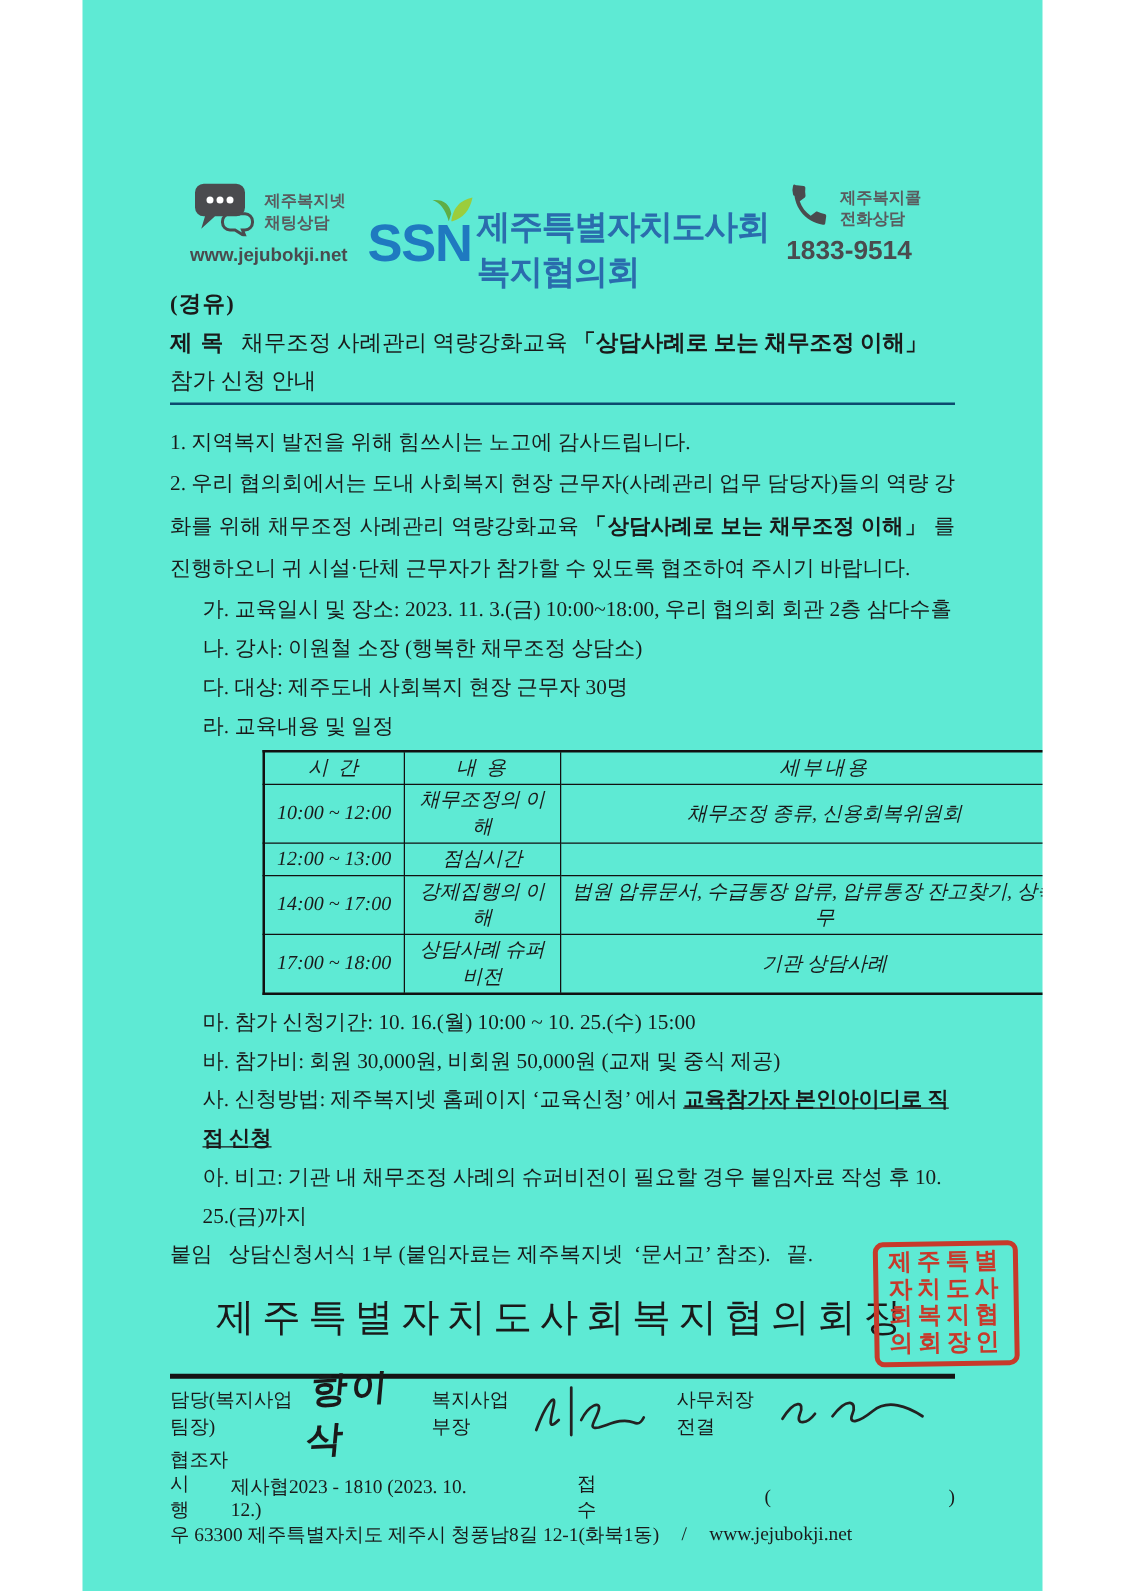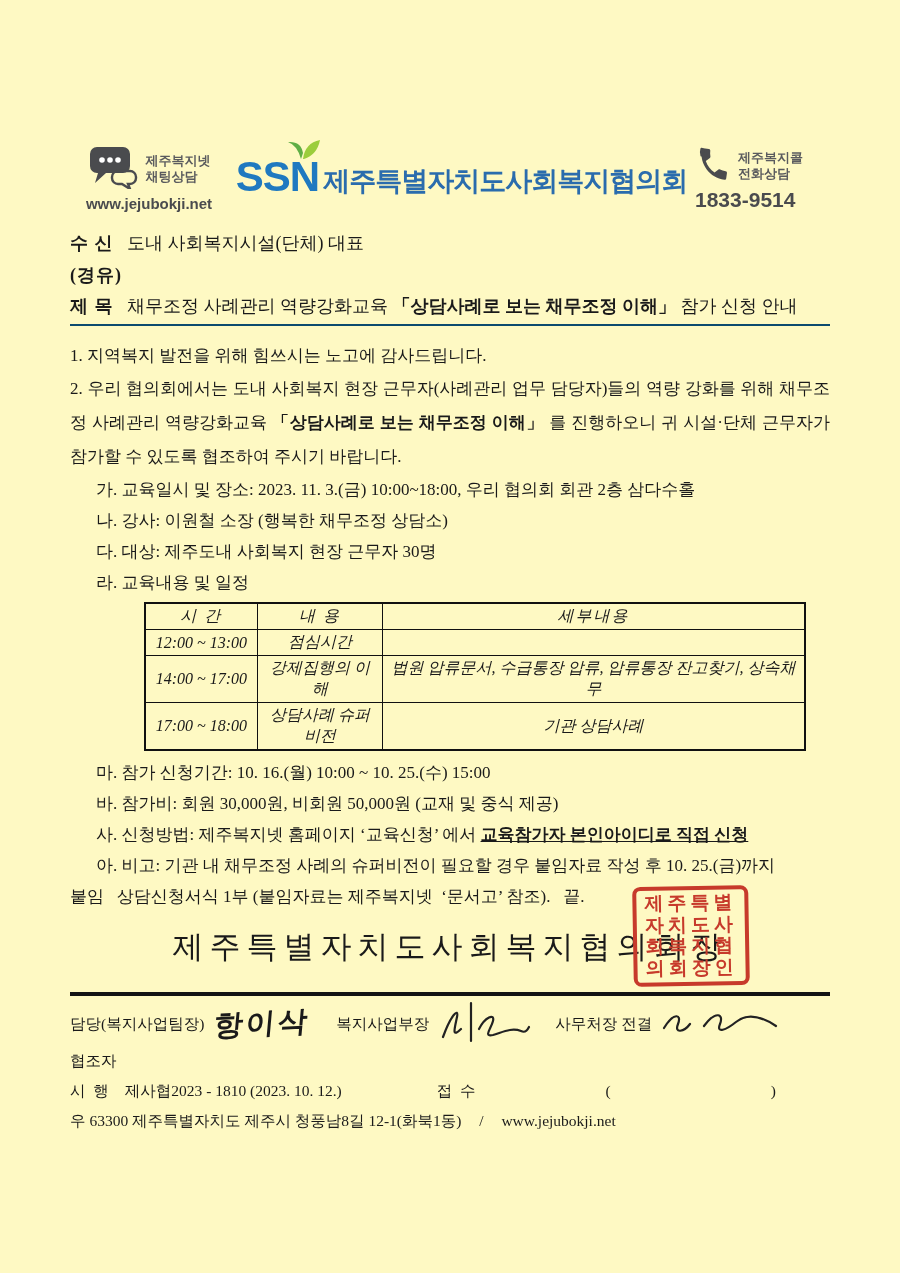--- a/index.html
+++ b/index.html
@@ -1,18 +1,18 @@
 <!DOCTYPE html>
 <html lang="ko"><head>
 <meta charset="utf-8">
 <style>
   * { margin:0; padding:0; box-sizing:border-box; }
   html,body { background:#ffffff; }
   .page {
-    width:900px; height:1273px; margin:0 auto; background:#fef9c3;
+    width:768px; height:1273px; margin:0 auto; background:#5eead4;
     padding:145px 70px 0 70px; overflow:hidden; position:relative;
     font-family:"Liberation Serif","DejaVu Serif",serif; color:#1a1a1a;
   }
   
   .logo-row { display:flex; align-items:flex-start; justify-content:space-between; height:72px; }
   .logo-chat { width:158px; text-align:center; }
   .logo-chat-top { display:flex; align-items:center; justify-content:center; gap:6px; }
   .logo-small-txt { font-family:"Liberation Sans","DejaVu Sans",sans-serif; font-size:13px; line-height:1.25; color:#5a5b5e; text-align:left; font-weight:600; }
   .logo-url { font-family:"Liberation Sans","DejaVu Sans",sans-serif; font-size:15px; font-weight:700; color:#4a4b4e; margin-top:2px; }
   .logo-center { flex:1; display:flex; align-items:center; justify-content:center; padding-top:10px; }
@@ -104,24 +104,20 @@
         <span class="logo-small-txt">
           <span>제주복지콜</span><br>
           <span>전화상담</span>
         </span>
       </div>
       <div class="logo-phone-num">1833-9514</div>
     </div>
   </div>
 
   <div class="meta-block">
-    <div>
-      <span class="meta-label">수 신</span>&nbsp;&nbsp;
-      <span>도내 사회복지시설(단체) 대표</span>
-    </div>
     <div class="meta-label">(경유)</div>
     <div class="subject-line">
       <span class="meta-label">제 목</span>&nbsp;&nbsp;
       <span>채무조정 사례관리 역량강화교육</span>
       <span class="bold-seg">「상담사례로 보는 채무조정 이해」</span>
       <span>참가 신청 안내</span>
     </div>
   </div>
 
   <div class="doc-body">
@@ -141,20 +137,25 @@
       <colgroup>
           <col class="c-time">
           <col class="c-topic">
           <col class="c-detail">
         </colgroup>
       <tbody>
           <tr>
         <th>시 간</th>
         <th>내 용</th>
         <th>세부내용</th>
+      </tr>
+      <tr>
+        <td>10:00 ~ 12:00</td>
+        <td>채무조정의 이해</td>
+        <td>채무조정 종류, 신용회복위원회</td>
       </tr>
       <tr>
         <td>12:00 ~ 13:00</td>
         <td>점심시간</td>
         <td></td>
       </tr>
       <tr>
         <td>14:00 ~ 17:00</td>
         <td>강제집행의 이해</td>
         <td>법원 압류문서, 수급통장 압류, 압류통장 잔고찾기, 상속채무</td>

